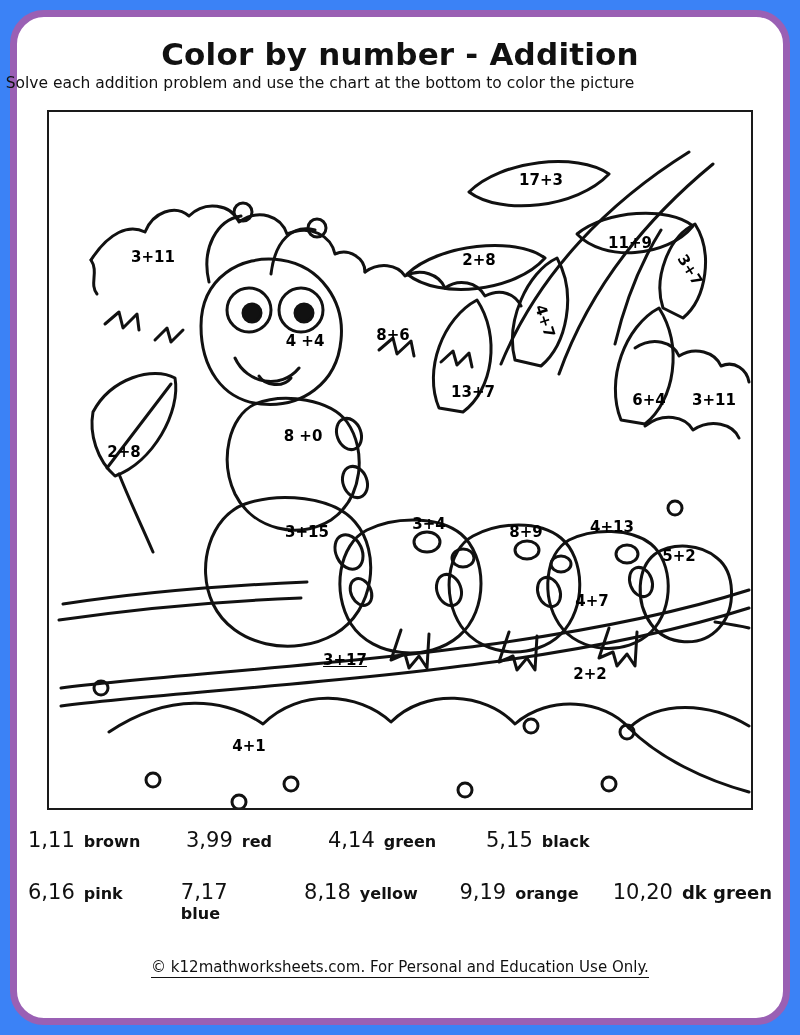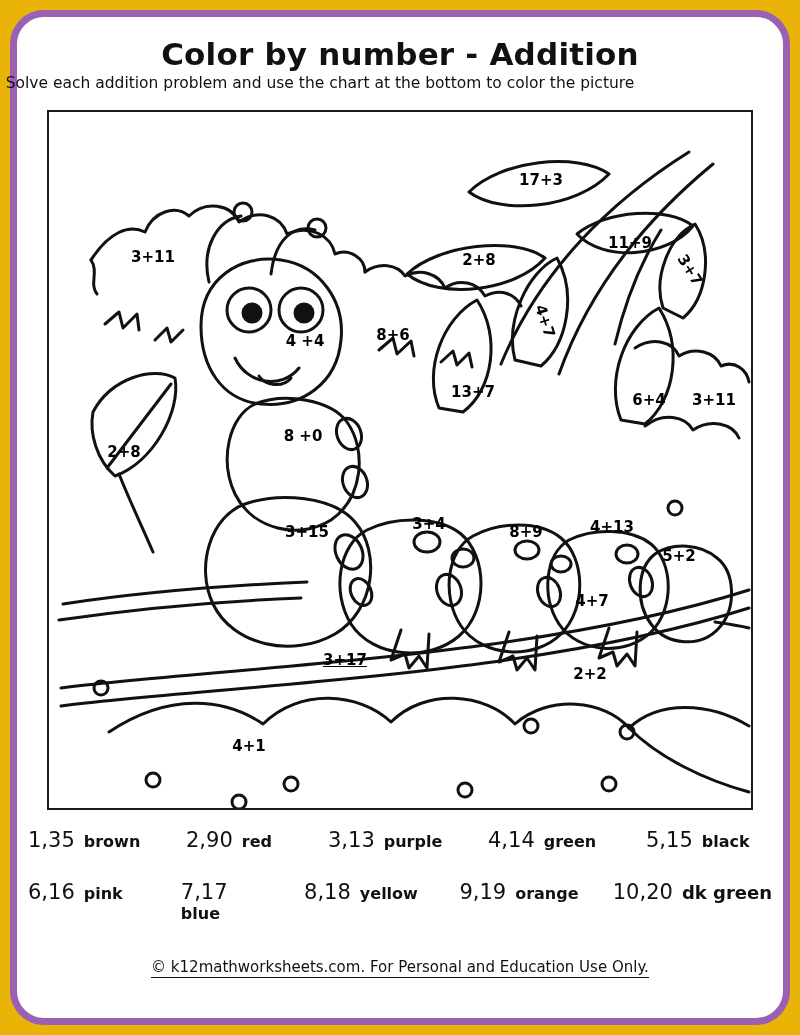--- a/index.html
+++ b/index.html
@@ -11,21 +11,21 @@
     width: 800px;
     height: 1035px;
     font-family: "DejaVu Sans", sans-serif;
     overflow: hidden;
   }
   .page {
     position: relative;
     width: 800px;
     height: 1035px;
     box-sizing: border-box;
-    background: #eab308;
+    background: #3b82f6;
   }
   .border-frame {
     position: absolute;
     left: 10px;
     top: 10px;
     width: 780px;
     height: 1015px;
     box-sizing: border-box;
     border: 7px solid #9a60b4;
     border-radius: 34px;
@@ -264,30 +264,26 @@
     <div class="eq" style="left:630px; top:444px;">5+2</div>
     <div class="eq" style="left:543px; top:489px;">4+7</div>
     <div class="eq" style="left:296px; top:548px;text-decoration:underline;">3+17</div>
     <div class="eq" style="left:541px; top:562px;">2+2</div>
     <div class="eq" style="left:200px; top:634px;">4+1</div>
   </div>
 
   <div class="legend">
     <div class="legend-row r1">
       <div class="legend-cell" style="width:158px;">
-        <span class="legend-num">1,35</span>
+        <span class="legend-num">1,11</span>
         <span class="legend-color">brown</span>
       </div>
       <div class="legend-cell" style="width:142px;">
-        <span class="legend-num">2,90</span>
+        <span class="legend-num">3,99</span>
         <span class="legend-color">red</span>
-      </div>
-      <div class="legend-cell" style="width:160px;">
-        <span class="legend-num">3,13</span>
-        <span class="legend-color">purple</span>
       </div>
       <div class="legend-cell" style="width:158px;">
         <span class="legend-num">4,14</span>
         <span class="legend-color">green</span>
       </div>
       <div class="legend-cell">
         <span class="legend-num">5,15</span>
         <span class="legend-color">black</span>
       </div>
     </div>

